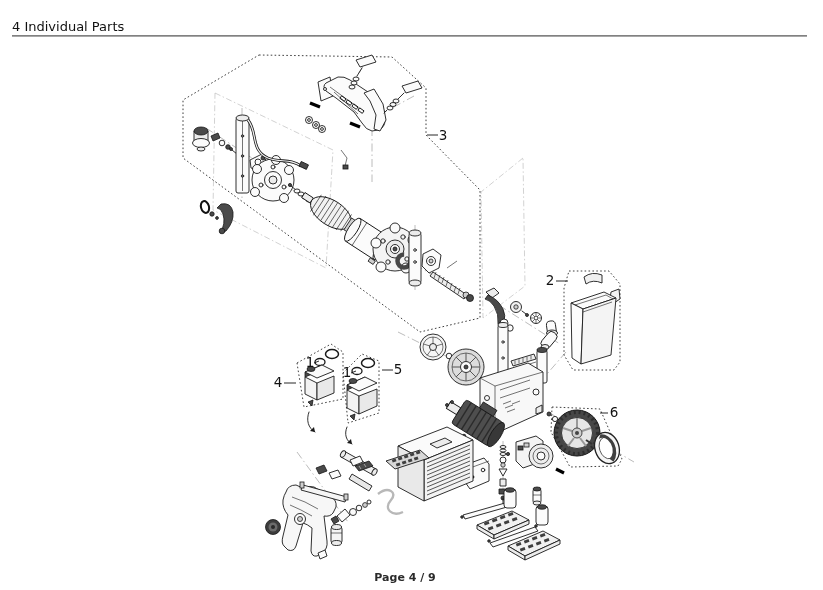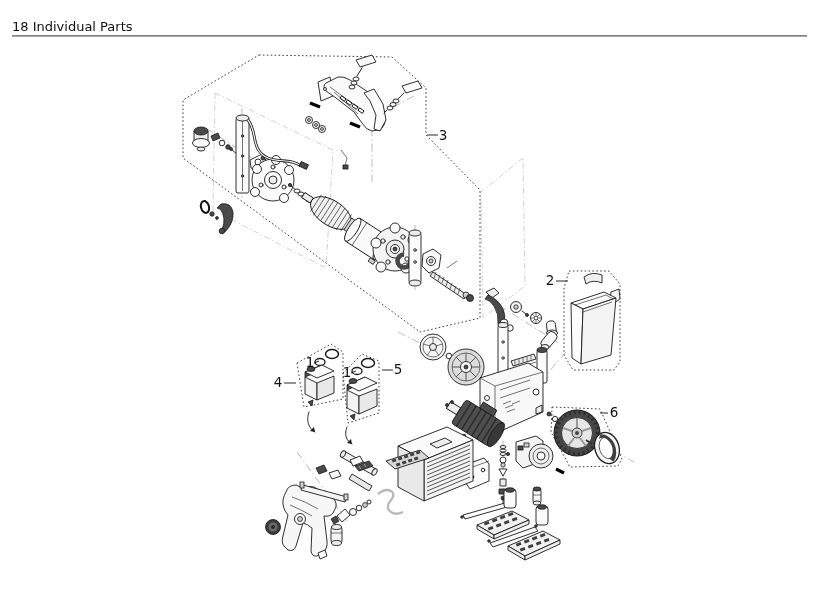--- a/index.html
+++ b/index.html
@@ -23,21 +23,21 @@
   .callout{font-size:13.5px;fill:#111;}
   .leader{stroke:#111;stroke-width:.9;}
   .bolddash{stroke:#000;stroke-width:3.2;stroke-linecap:butt;}
   .thin{stroke:#1a1a1a;stroke-width:.6;fill:none;}
 </style>
 </head>
 <body>
 
 <div class="page">
 
-  <div class="hdr-title">18 Individual Parts</div>
+  <div class="hdr-title">4 Individual Parts</div>
   <div class="hdr-rule"></div>
 
   <svg width="823" height="590" viewBox="0 0 823 590">
 
     <g>
       <polygon class="pl" points="215,93 333,150 326,268 213,210"></polygon>
       <polygon class="pl" points="523,158 481,192 483,318 525,286"></polygon>
     </g>
 
     <g>
@@ -581,13 +581,14 @@
       <text class="callout" x="398" y="374" text-anchor="middle">5</text>
       <line class="leader" x1="600" y1="413" x2="608" y2="413"></line>
       <text class="callout" x="614" y="417" text-anchor="middle">6</text>
       <line class="leader" x1="314" y1="363" x2="319" y2="361"></line>
       <text class="callout" x="310" y="367" text-anchor="middle">1</text>
       <line class="leader" x1="351" y1="373" x2="356" y2="371"></line>
       <text class="callout" x="347" y="377" text-anchor="middle">1</text>
     </g>
   </svg>
 
+  <div class="ftr">Page 4 / 9</div>
 </div>
 
 </body></html>

